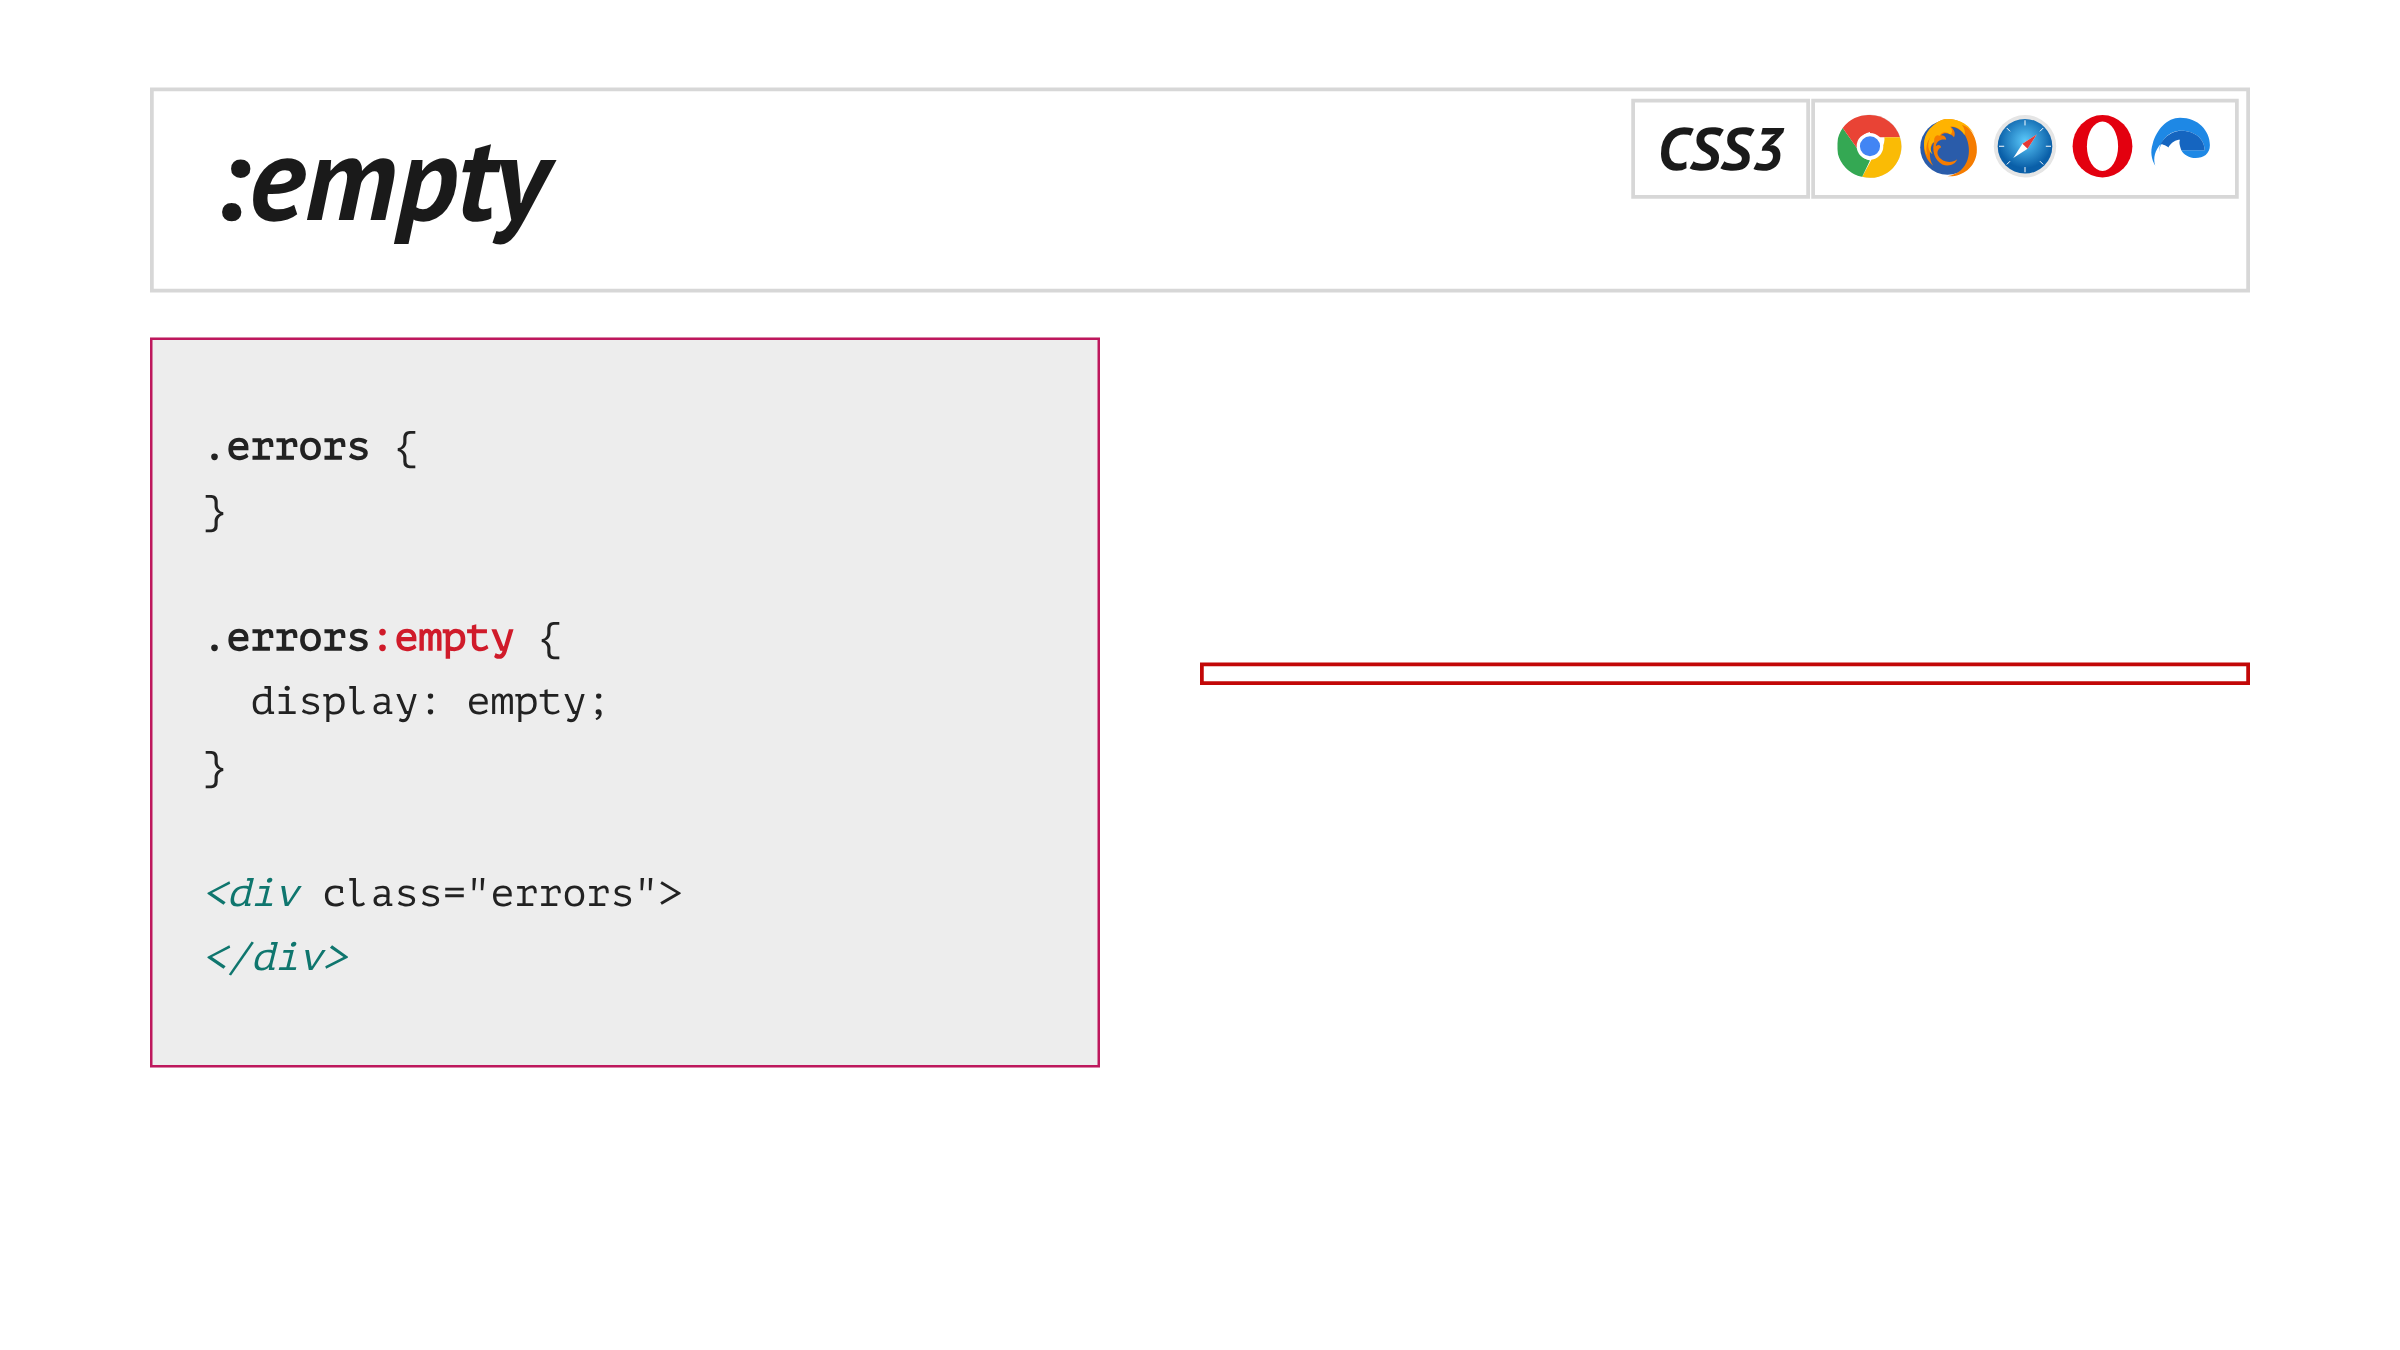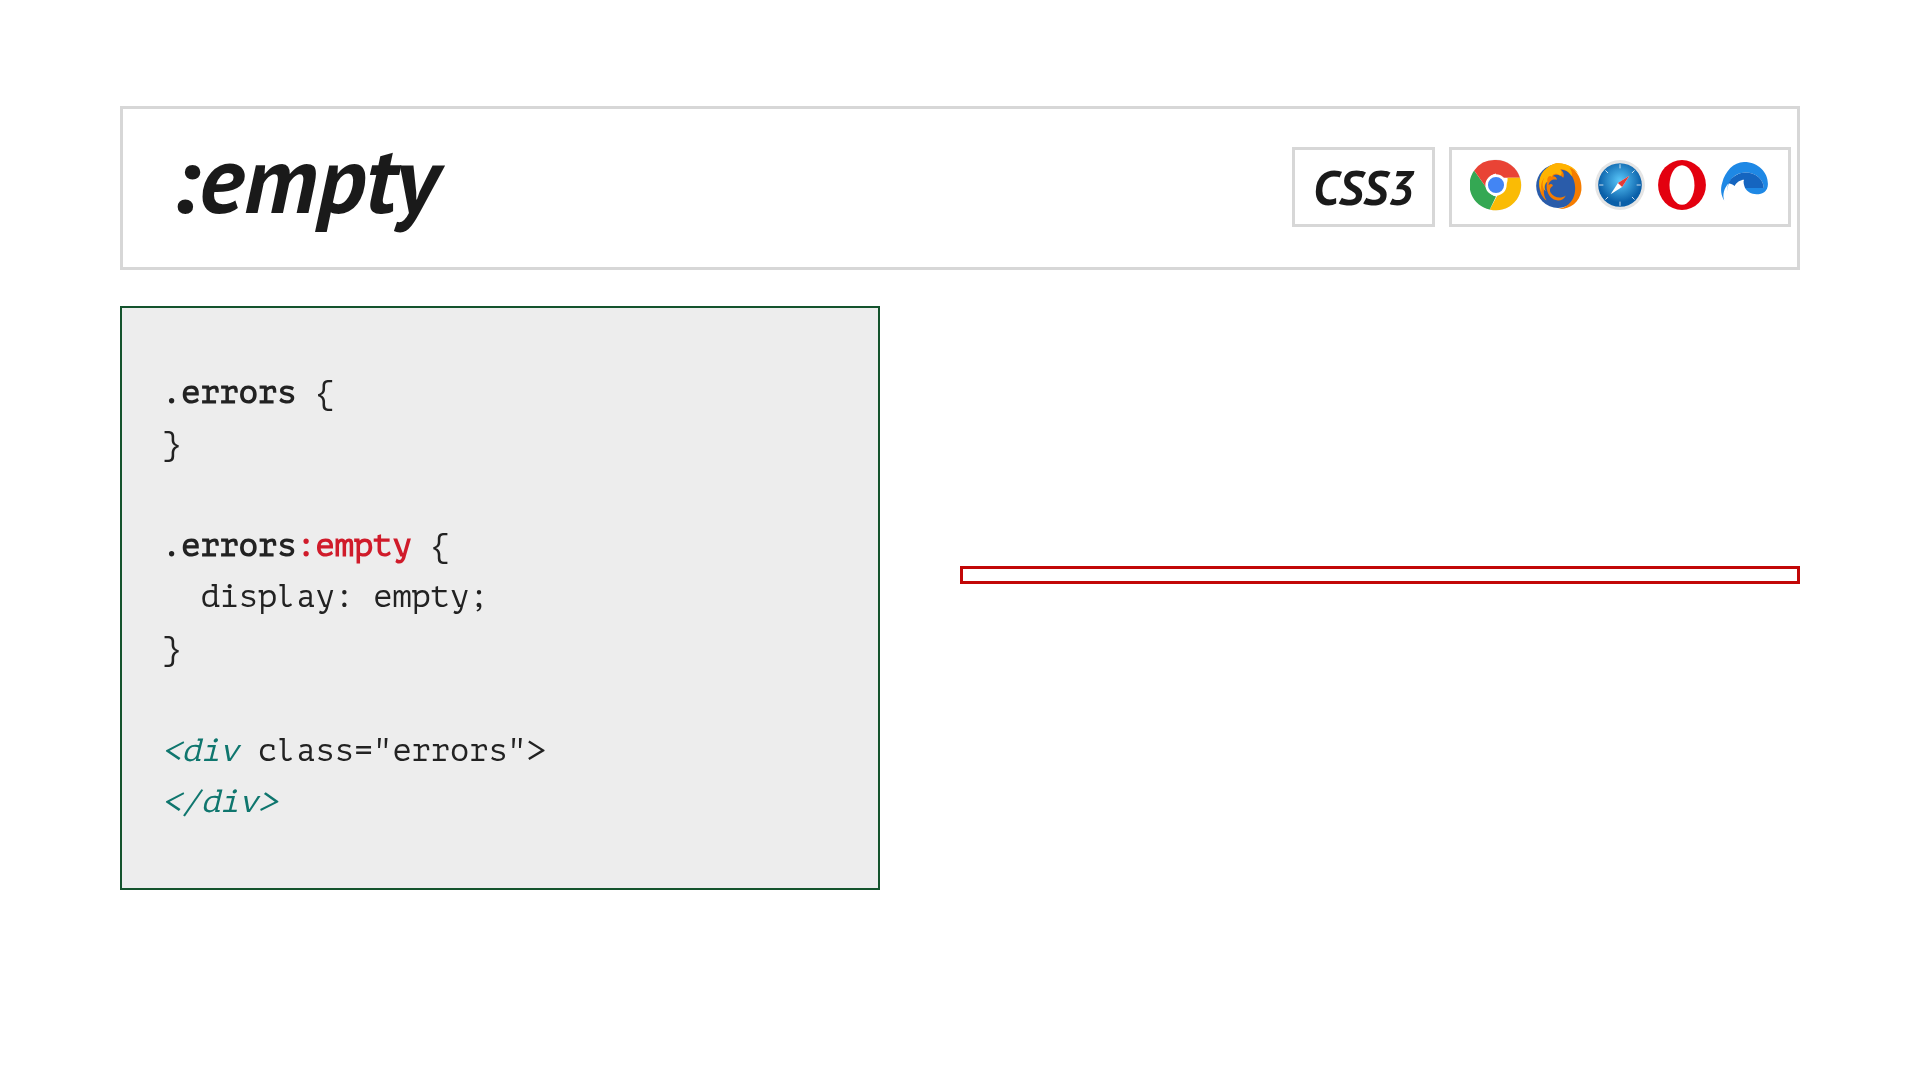--- a/index.html
+++ b/index.html
@@ -4,21 +4,21 @@
 <style>
   * { box-sizing: border-box; }
   html, body {
     margin: 0; padding: 0;
     width: 1920px; height: 1080px;
     background: #ffffff;
     font-family: "PT Sans", "Segoe UI", sans-serif;
   }
   .slide {
     width: 1920px; height: 1080px;
-    padding: 106px 120px 60px 120px;
+    padding: 70px 120px 60px 120px;
   }
 
   
   .header-card {
     border: 3px solid #d7d7d7;
     padding: 6px;
     display: flex;
     align-items: flex-start;
     position: relative;
   }
@@ -29,22 +29,21 @@
     font-size: 96px;
     line-height: 1.1;
     padding: 10px 40px 30px 40px;
     color: #1a1a1a;
     flex: 1;
   }
 
   
   .badge-wrap {
     display: flex;
-    gap: 14px;
-    margin-top: 32px;
+    gap: 1px;
   }
   .badge {
     border: 3px solid #d7d7d7;
     height: 80px;
     display: flex;
     align-items: center;
     padding: 0 18px;
   }
   .spec-badge {
     font-family: "PT Sans", "Segoe UI", sans-serif;
@@ -64,21 +63,21 @@
   
   .body {
     margin-top: 36px;
     display: flex;
     gap: 80px;
     align-items: flex-start;
   }
   .code-card {
     width: 760px;
     background: #ededed;
-    border: 2px solid #14532d;
+    border: 2px solid #be185d;
     padding: 60px 40px 60px 40px;
     font-family: "PT Mono", "Consolas", monospace;
     font-size: 32px;
     line-height: 1.6;
     white-space: pre;
     color: #222;
   }
   .code-card .sel { font-weight: 700; }
   .code-card .hl  { color: #d01b2a; }
   .code-card .tag { font-style: italic; color: #0f766e; }

